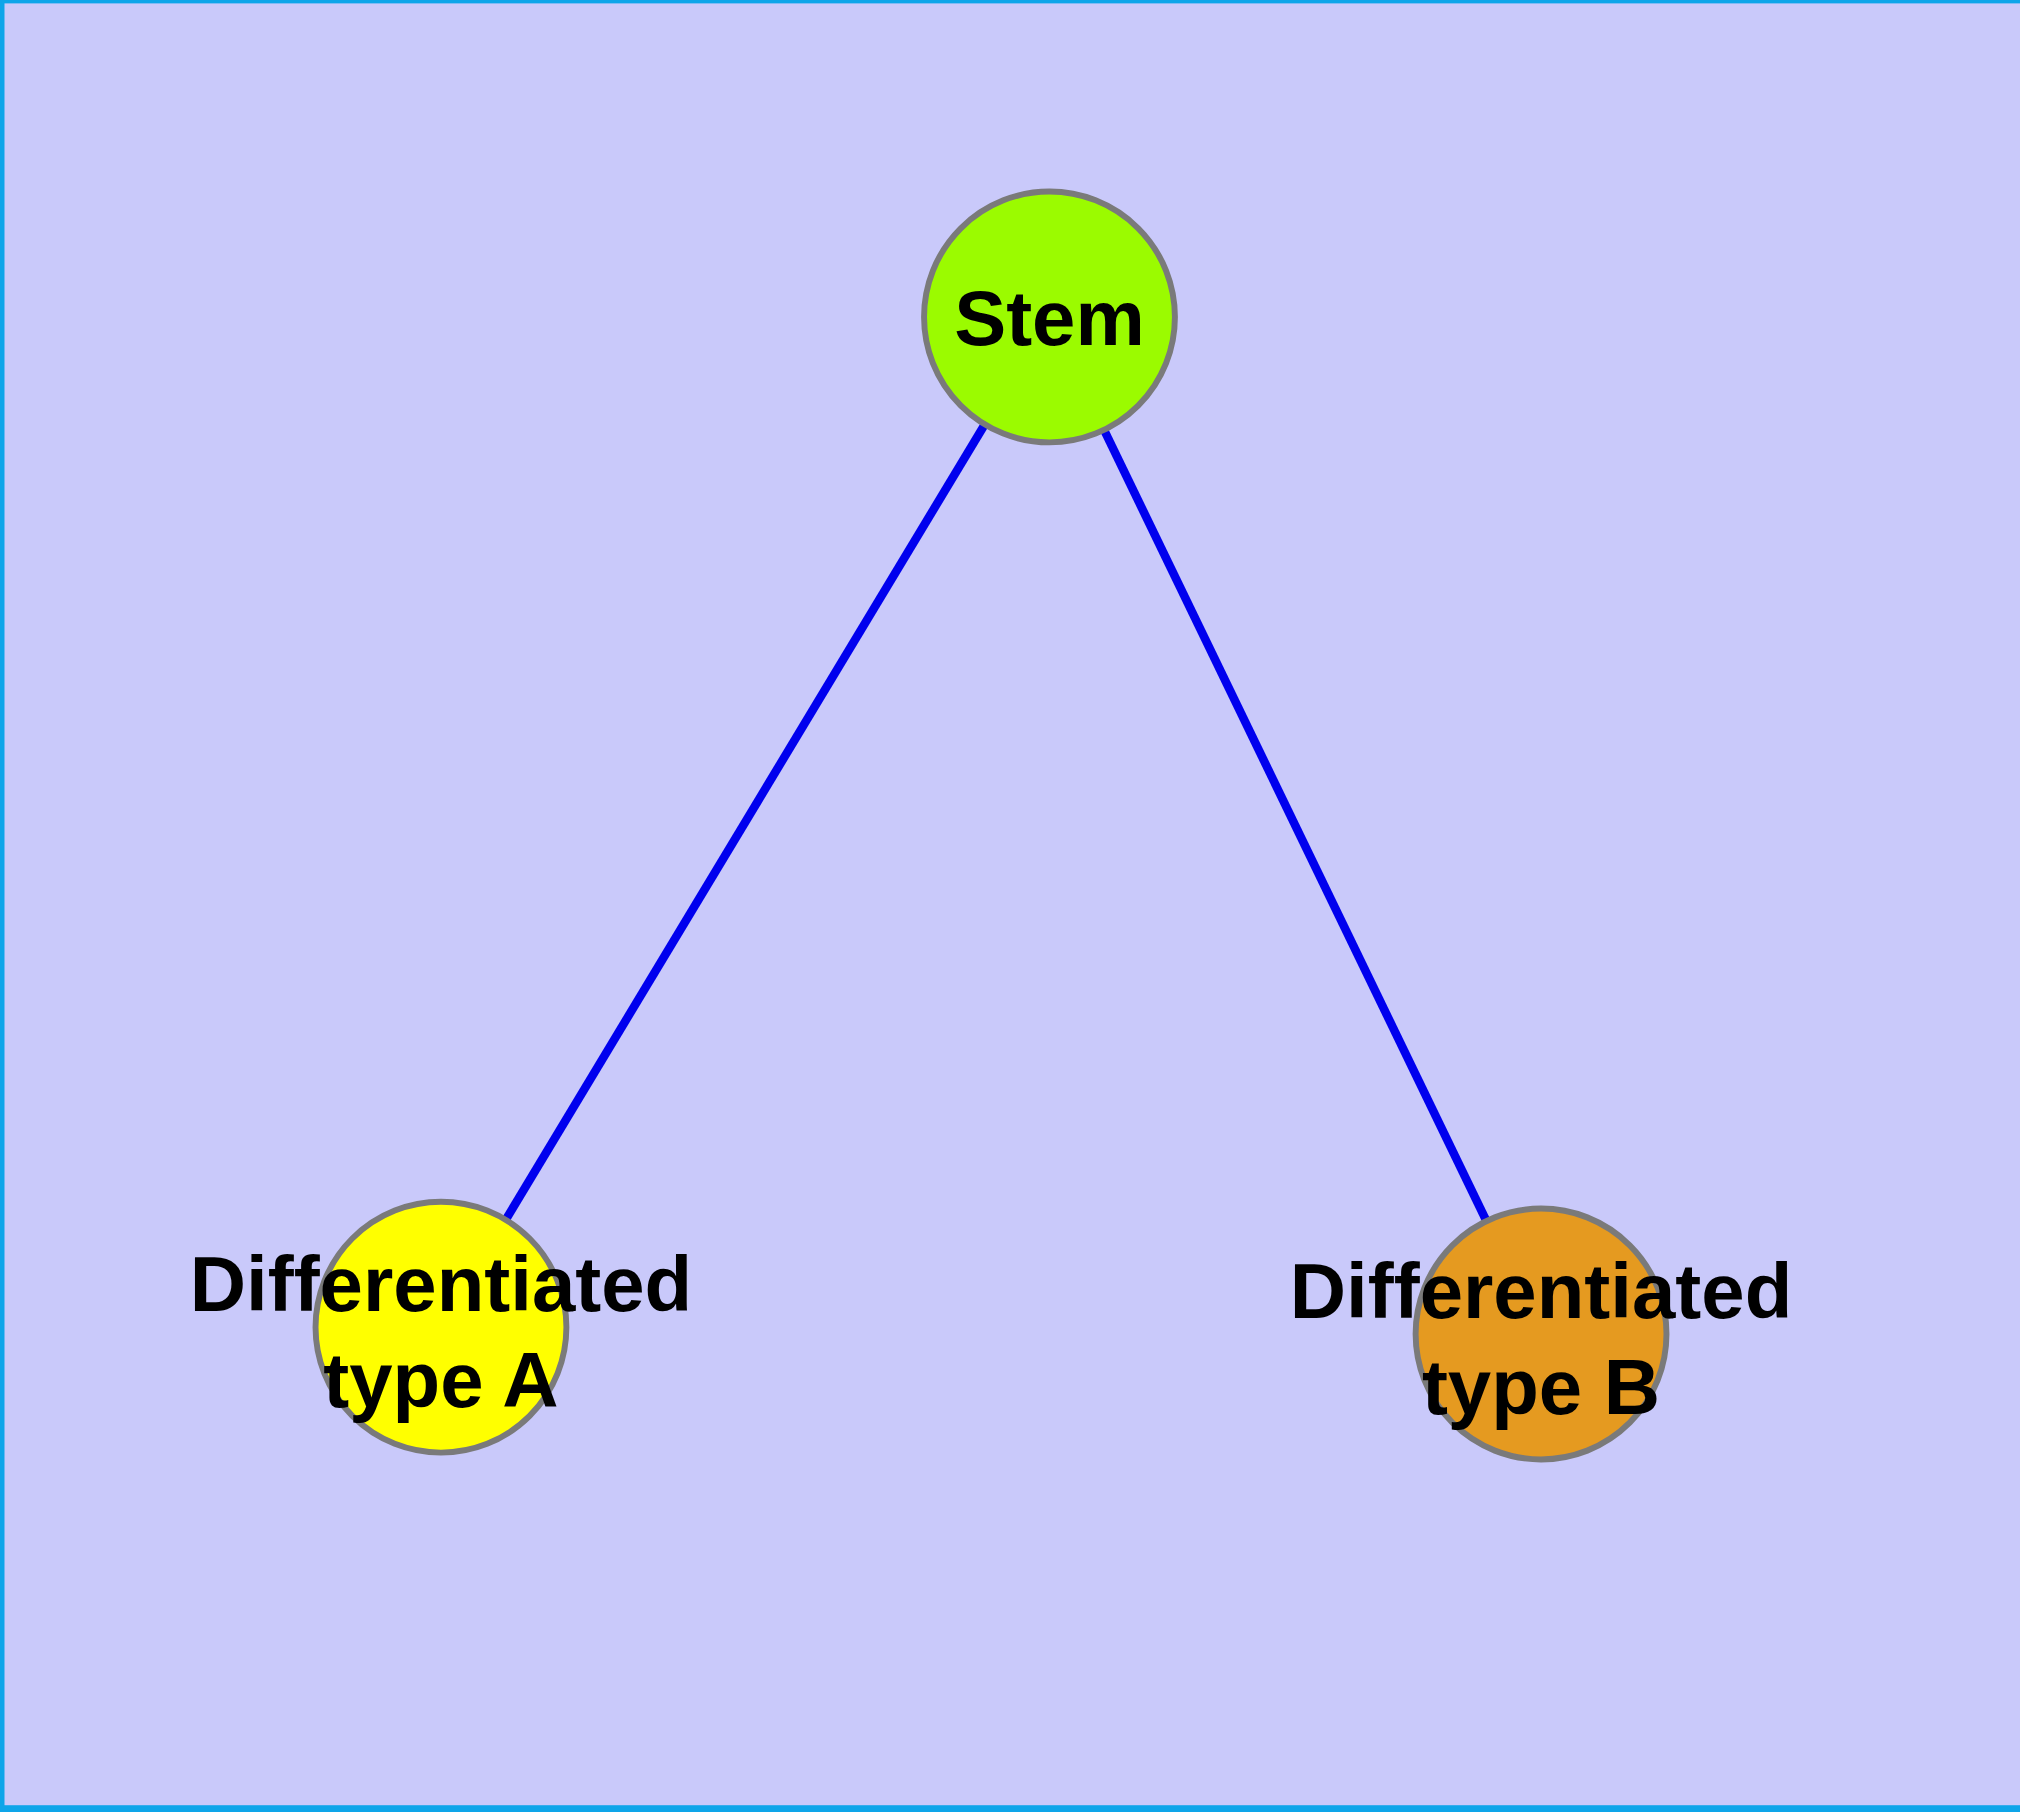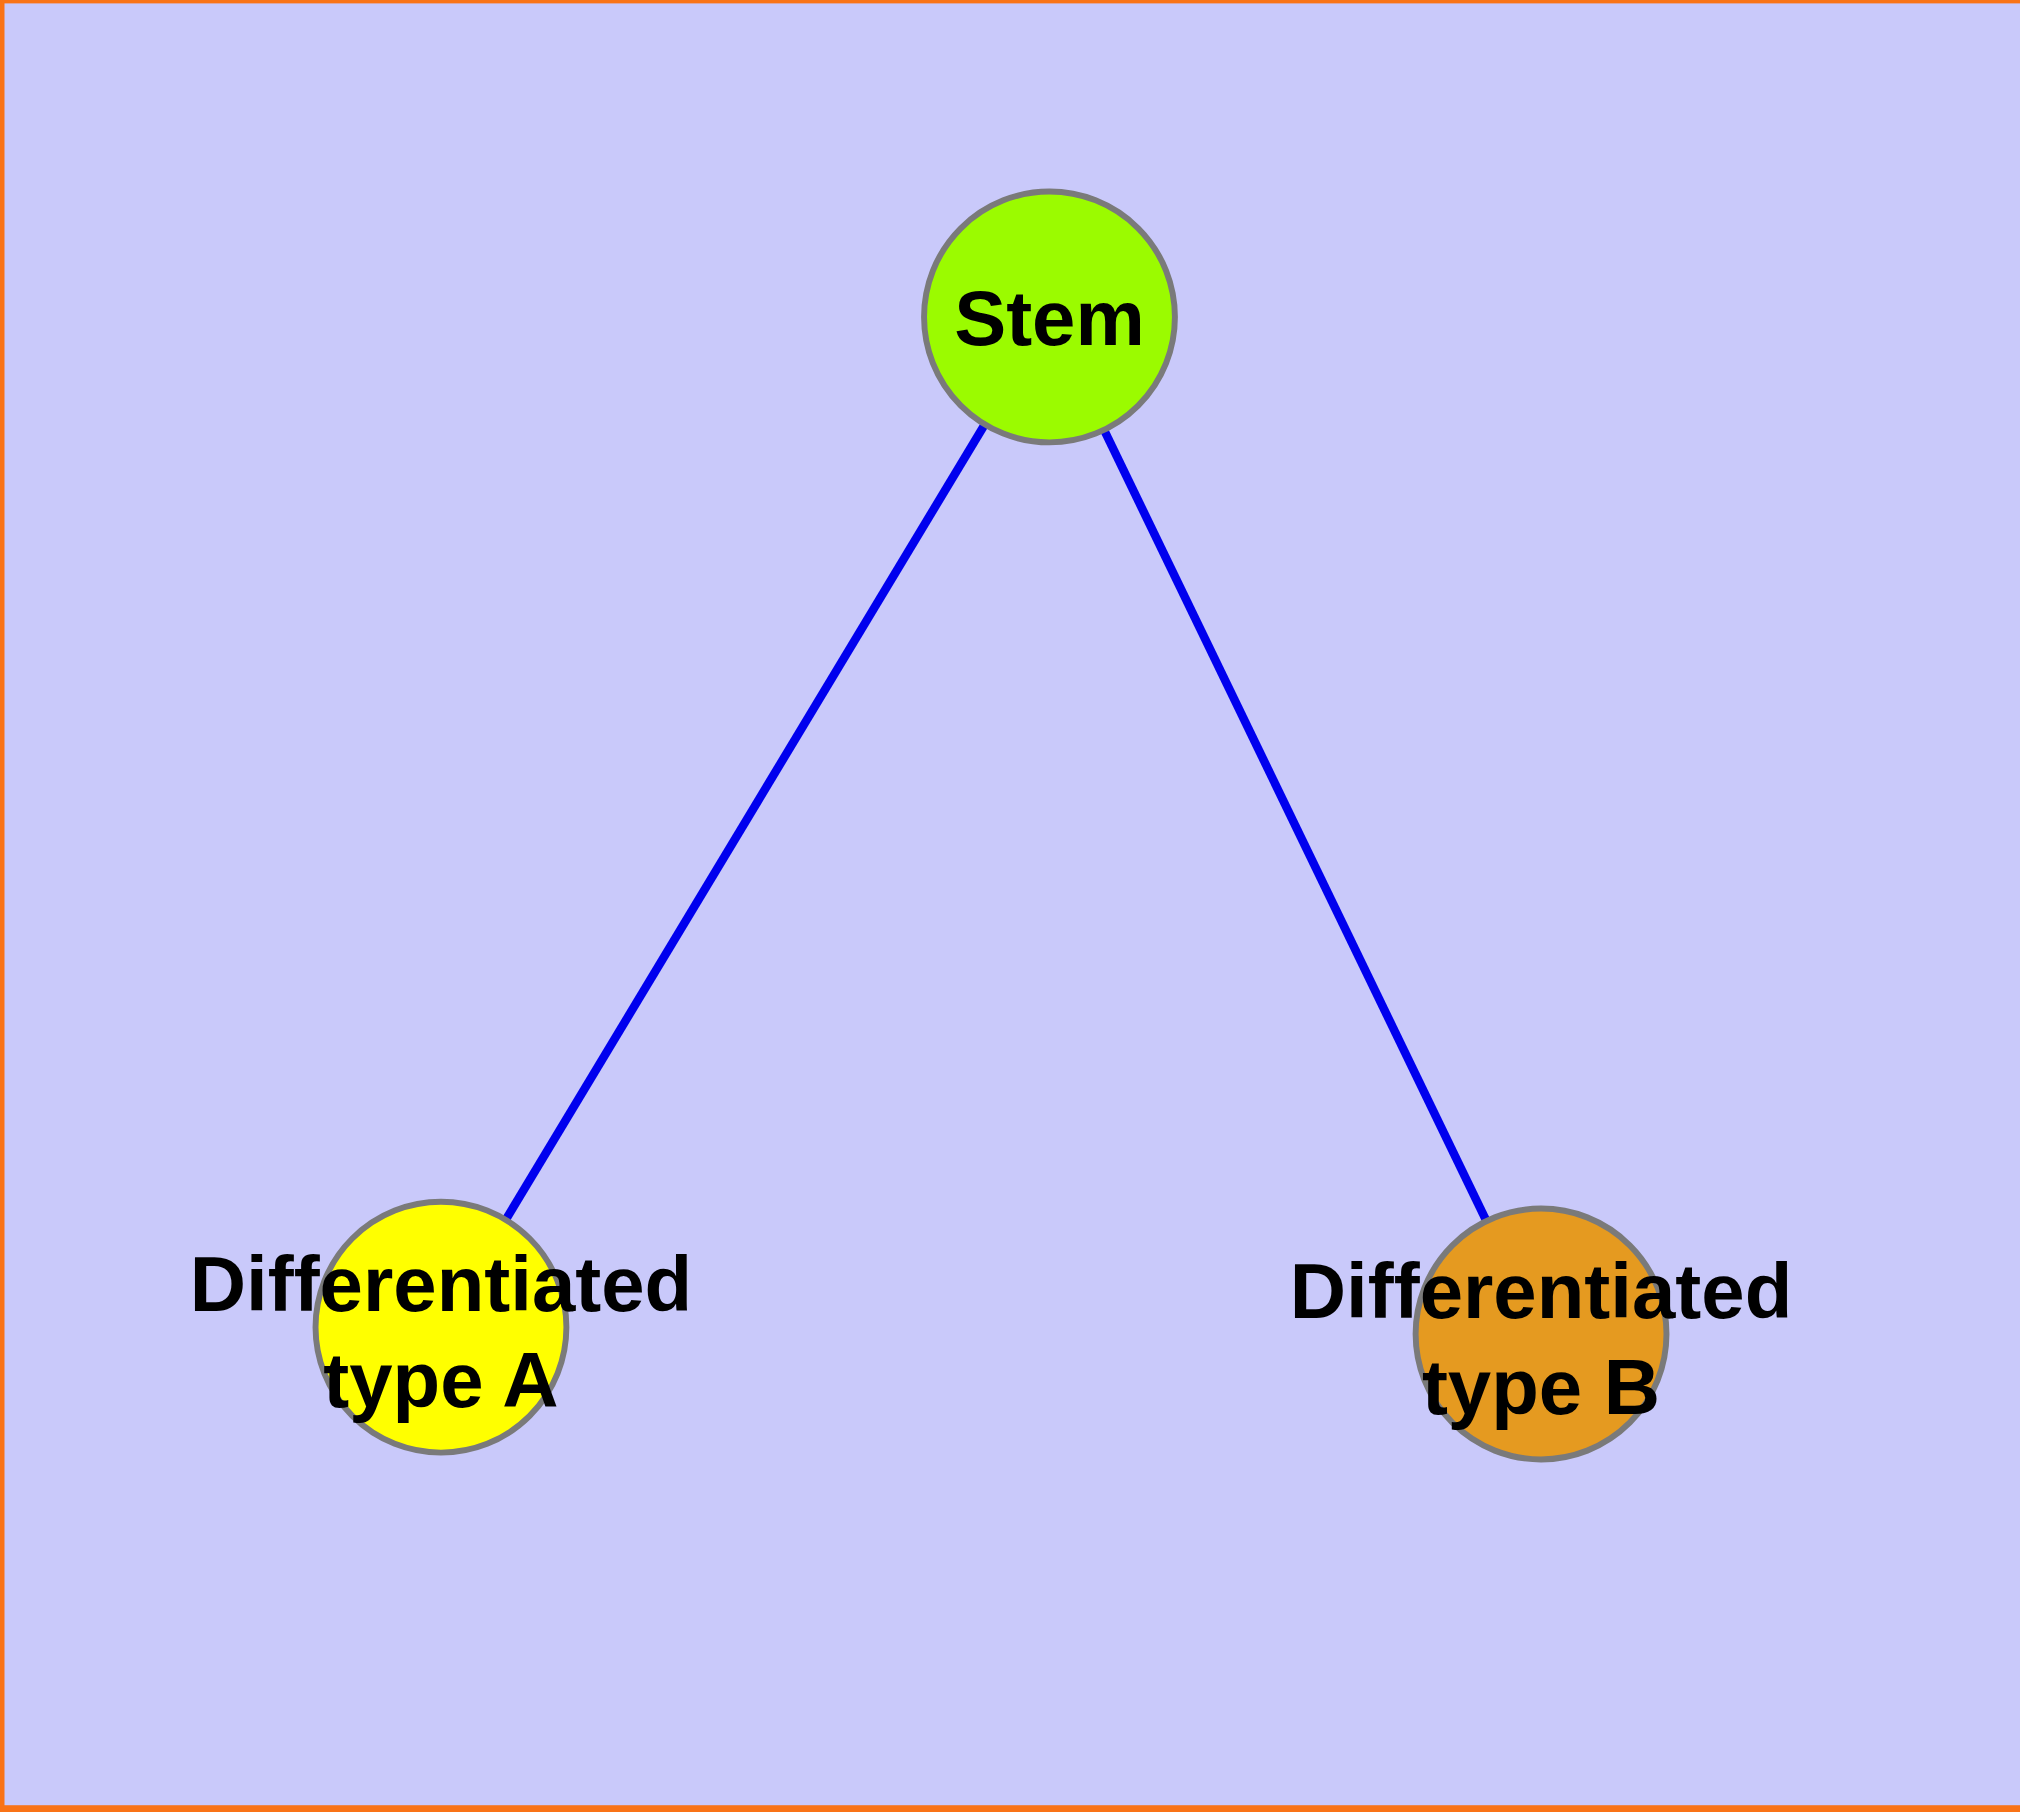--- a/index.html
+++ b/index.html
@@ -7,21 +7,21 @@
     padding: 0;
     background: #ffffff;
     width: 2021px;
     height: 1812px;
     overflow: hidden;
   }
   .stage {
     position: relative;
     width: 2021px;
     height: 1812px;
-    background: #f97316;
+    background: #0ea5e9;
   }
   svg.diagram {
     display: block;
     width: 2021px;
     height: 1812px;
   }
   text.node-label {
     font-family: "Liberation Sans", "DejaVu Sans", sans-serif;
     font-weight: bold;
     font-size: 92px;

